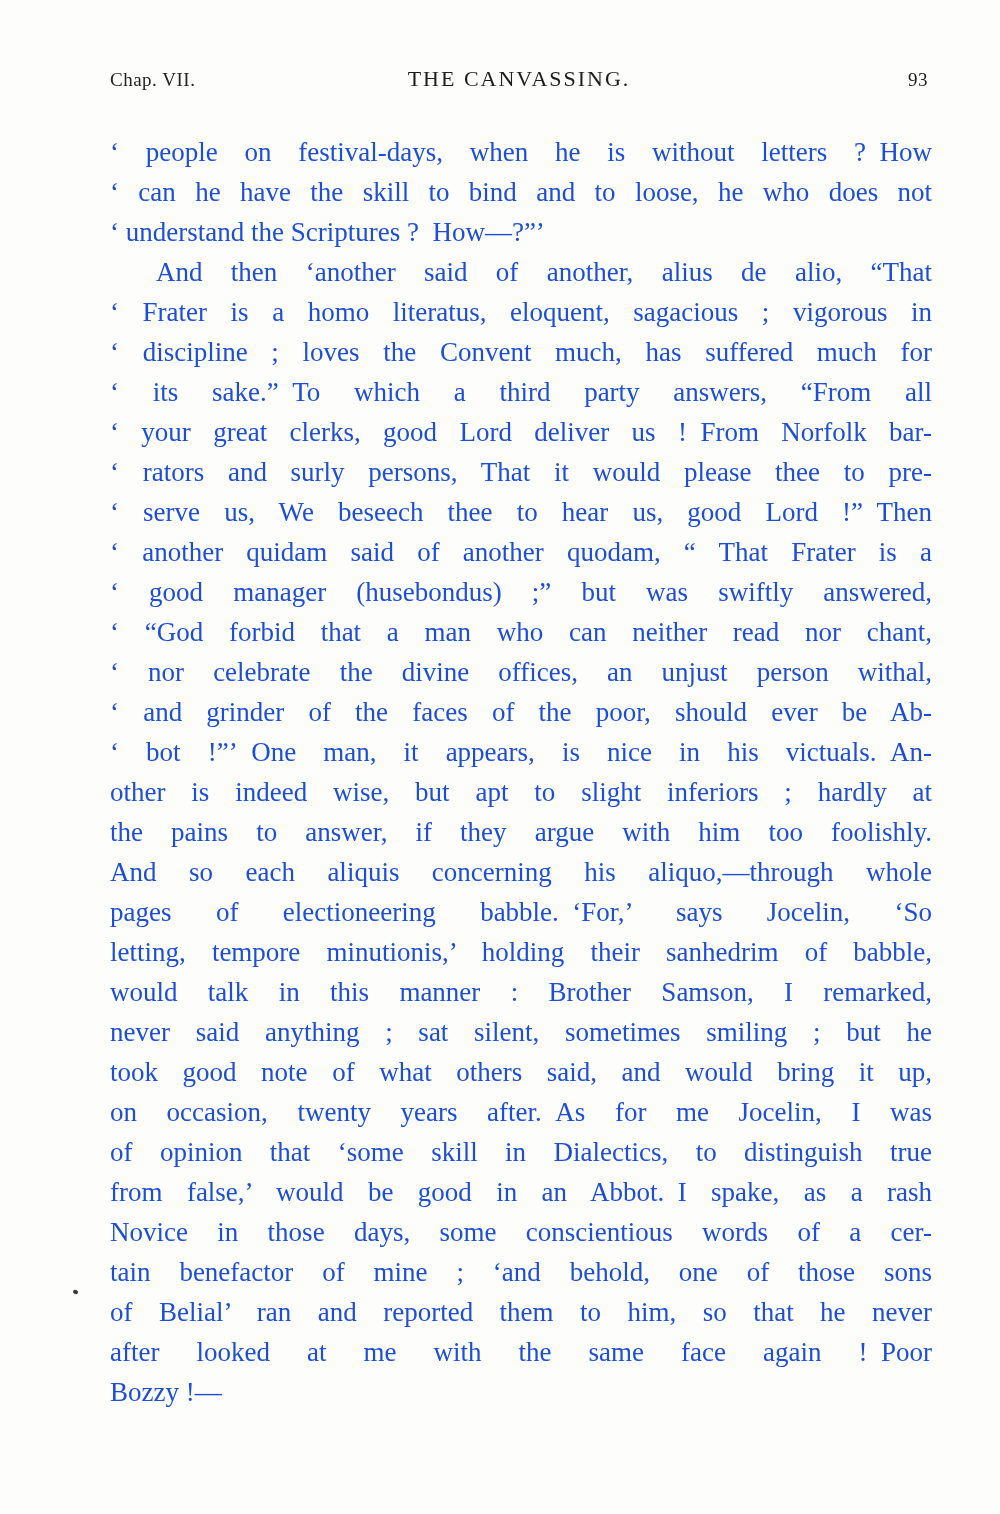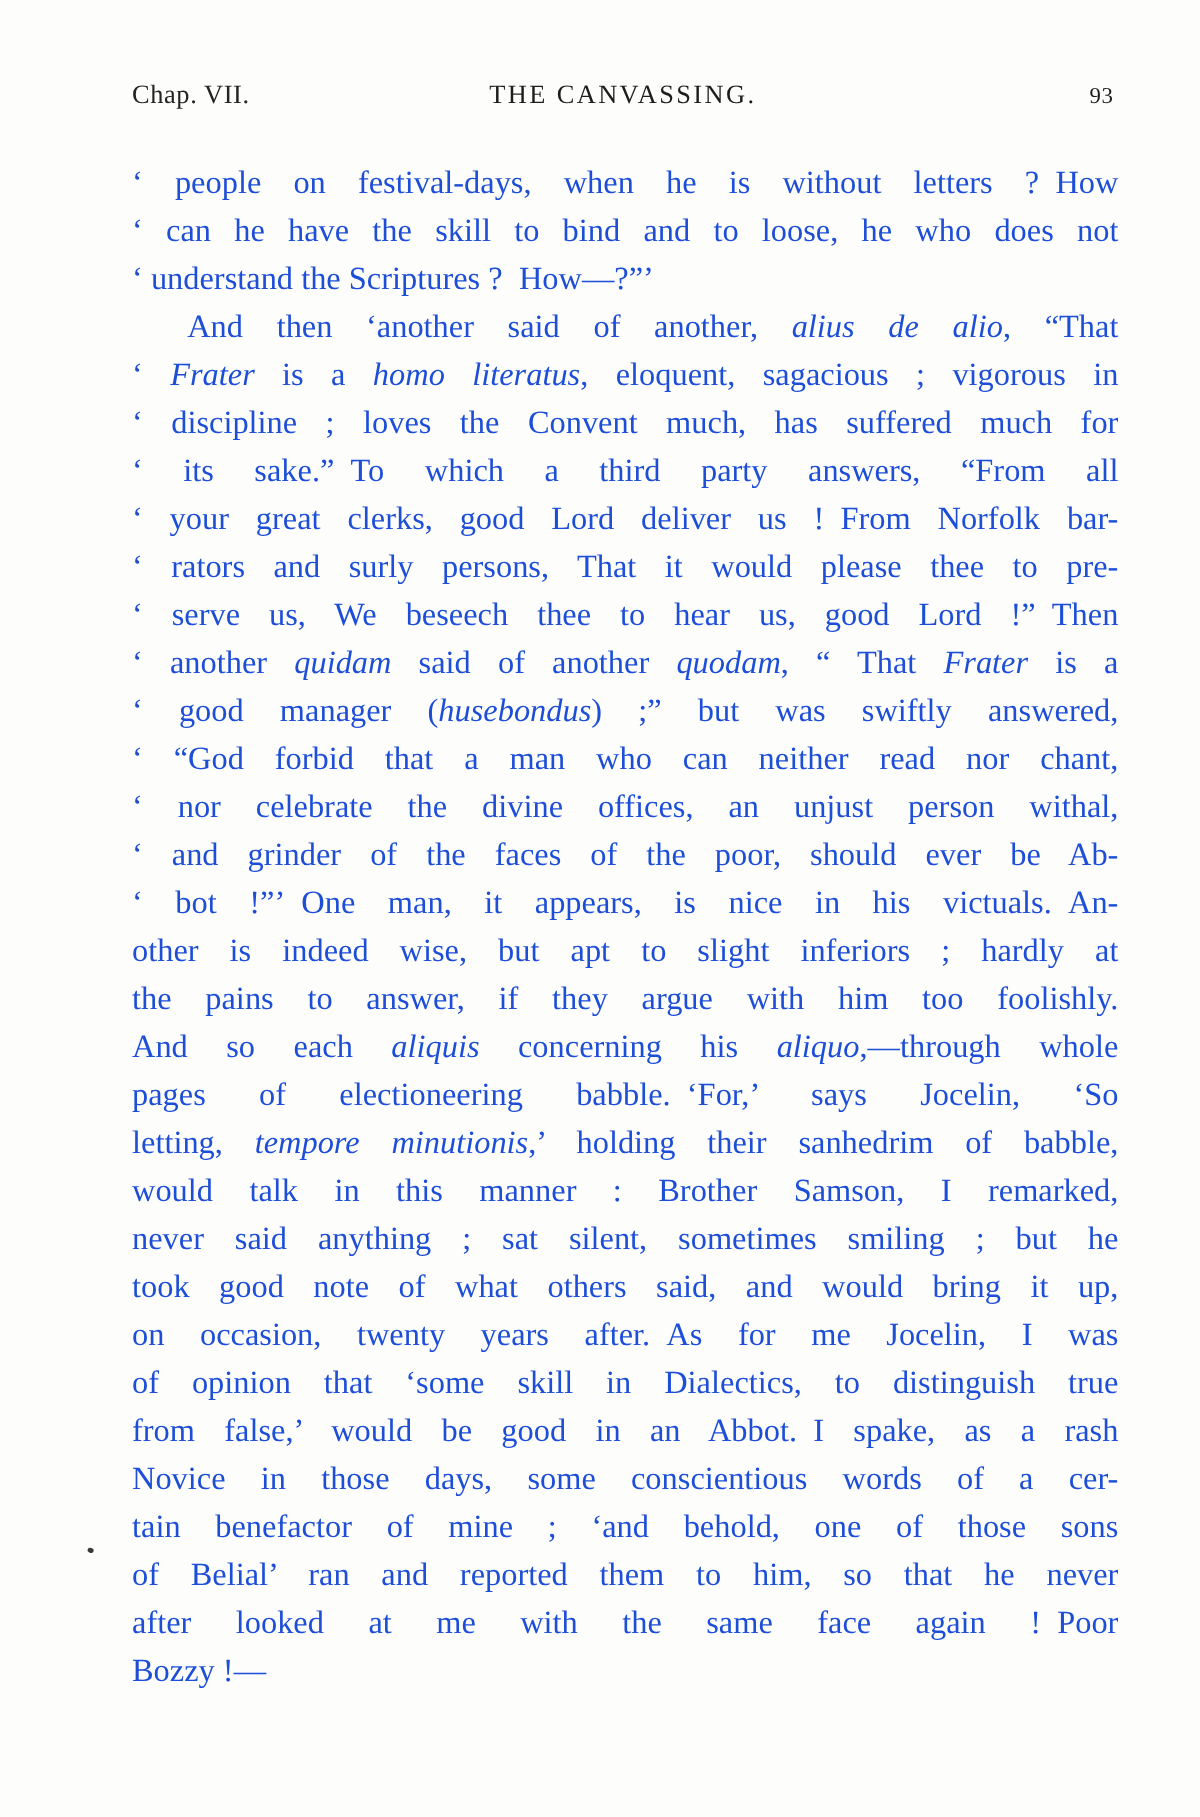--- a/index.html
+++ b/index.html
@@ -10,38 +10,38 @@
     color:#1b1b1b;
     overflow:hidden;
     position:relative;
   }
   .page{position:relative;width:1000px;height:1514px;}
   .running-head{
     position:absolute;top:66px;left:110px;right:72px;
     display:flex;align-items:baseline;
     font-size:22px;letter-spacing:0.5px;
   }
-  .rh-chapter{flex:0 0 auto;width:180px;text-align:left;font-size:22px;color:#242424;}
+  .rh-chapter{flex:0 0 auto;width:180px;text-align:left;font-size:19px;color:#242424;}
   .rh-title{flex:1 1 auto;text-align:center;letter-spacing:2px;font-size:22px;color:#1d1d1d;}
   .rh-pagenum{flex:0 0 auto;width:180px;text-align:right;font-size:19px;color:#1d1d1d;}
   .body-text{
     position:absolute;top:132px;left:110px;width:822px;
   }
   .line{
     font-size:27px;
     line-height:40px;
     height:40px;
     white-space:normal;
     text-align:justify;
     text-align-last:justify;
     color:#1d4ed8;
   }
   .line.nojust{text-align:left;text-align-last:left;}
   .line.indent{text-indent:46px;}
-  .it{font-style:italic;}
+  .it{}
   .speck{
     position:absolute;left:73px;top:1290px;width:5px;height:4px;
     background:#3a3a3a;border-radius:50% 40% 60% 50%;transform:rotate(25deg);
   }
 </style>
 </head>
 <body>
 
 <div class="page">
 

